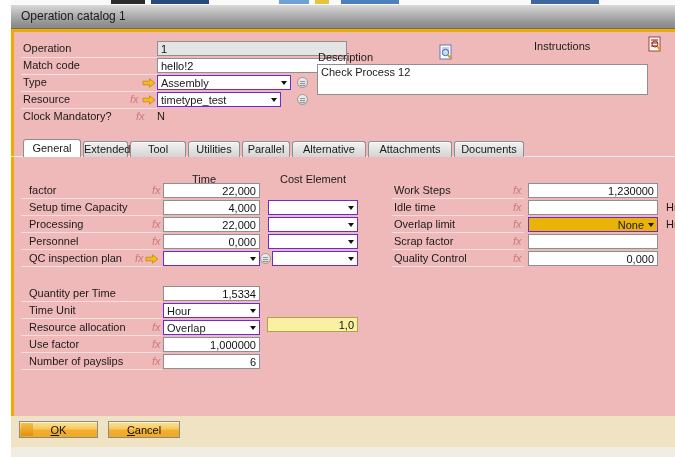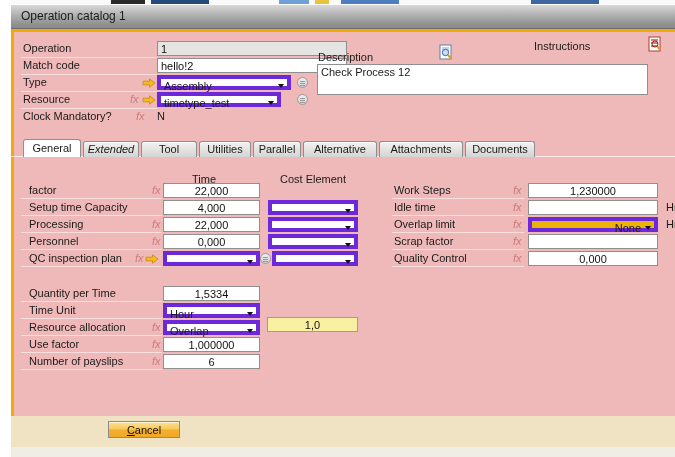--- a/index.html
+++ b/index.html
@@ -17,24 +17,24 @@
   
   .body{position:absolute;left:0;top:32px;width:672px;height:384px;background:#EFB9B9;}
   .left-stripe{position:absolute;left:0;top:32px;width:3px;height:384px;background:#F2A900;}
   .right-strip{position:absolute;right:0;top:0;width:3px;height:457px;background:#FFFFFF;z-index:30;}
   
   .lbl{position:absolute;height:13px;line-height:13px;white-space:nowrap;color:#1a1a1a;}
   .ul{position:absolute;height:1px;background:rgba(255,255,255,0.55);}
   .fld{position:absolute;height:15px;box-sizing:border-box;border:1px solid #8F8F8F;background:#fff;
     font-family:"Liberation Sans",sans-serif;font-size:11px;color:#111;padding:0 3px;margin:0;}
   input.fld{outline:none;}
-  .num{text-align:center;}
+  .num{text-align:right;}
   .ro{background:#E4E4E4;}
   .yellow{background:#FAF0A2;border-color:#AFA24A;}
-  .dd{position:absolute;height:15px;box-sizing:border-box;border:4px solid #6d28d9;background:#fff;
+  .dd{position:absolute;height:15px;box-sizing:border-box;border:1px solid #6d28d9;background:#fff;
     padding:1px 13px 0 3px;cursor:default;}
   .dd .val{display:block;white-space:nowrap;overflow:hidden;line-height:12px;}
   .dd.rightal .val{text-align:right;}
   .dd.gray{background:#eab308;}
   .tri{position:absolute;right:3px;top:5px;width:0;height:0;
     border-left:3.5px solid transparent;border-right:3.5px solid transparent;border-top:4px solid #111;}
   .fx{position:absolute;font-style:italic;font-size:11px;line-height:11px;color:rgba(196,106,106,0.8);}
   .arrow-icon{position:absolute;width:14px;height:10px;cursor:pointer;}
   .circle-icon{position:absolute;width:11px;height:11px;box-sizing:border-box;border-radius:50%;
     border:1px solid #9a9a9a;background:linear-gradient(#EFEFEF,#D2D2D2);cursor:pointer;}
@@ -143,21 +143,21 @@
       <line x1="3" y1="7" x2="10" y2="7" stroke="#C8453A" stroke-width="1.4"></line>
       <line x1="3" y1="10" x2="10" y2="10" stroke="#C8453A" stroke-width="1.4"></line>
       <circle cx="7" cy="8" r="3" fill="none" stroke="#8F2A20"></circle>
       <line x1="9.4" y1="10.4" x2="12" y2="14" stroke="#E09A10" stroke-width="1.8"></line>
     </svg>
   </span>
   <div class="desc-box">Check Process 12</div>
 
   <div class="tabs">
     <div class="tab active" style="width:58px;">General</div>
-    <div class="tab" style="width:56px;font-style:italic;">Extended</div>
+    <div class="tab" style="width:45px;">Extended</div>
     <div class="tab" style="width:56px;">Tool</div>
     <div class="tab" style="width:52px;">Utilities</div>
     <div class="tab" style="width:48px;">Parallel</div>
     <div class="tab" style="width:74px;">Alternative</div>
     <div class="tab" style="width:84px;">Attachments</div>
     <div class="tab" style="width:70px;">Documents</div>
   </div>
   <div class="tabline"></div>
 
   <div class="colhead" style="left:152px;top:173px;width:82px;text-align:center;">Time</div>
@@ -266,19 +266,23 @@
   <div class="ul" style="left:10px;top:352px;width:141px;"></div>
   <span class="fx" style="left:141px;top:339px;">fx</span>
   <input class="fld num" style="left: 152px; top: 337px; width: 97px;" value="1,000000">
 
   <div class="lbl" style="left:18px;top:355px;">Number of payslips</div>
   <div class="ul" style="left:10px;top:369px;width:141px;"></div>
   <span class="fx" style="left:141px;top:356px;">fx</span>
   <input class="fld num" style="left: 152px; top: 354px; width: 97px;" value="6">
 
   <div class="footer"></div>
+  <div class="btn" style="left:8px;width:79px;">
+    <span class="okblock"></span>
+    <span><span class="init">O</span><span>K</span></span>
+  </div>
   <div class="btn" style="left:97px;width:72px;">
     <span><span class="init">C</span><span>ancel</span></span>
   </div>
   <div class="bottom-strip"></div>
 
   <div class="right-strip"></div>
 </div>
 
 </body></html>

